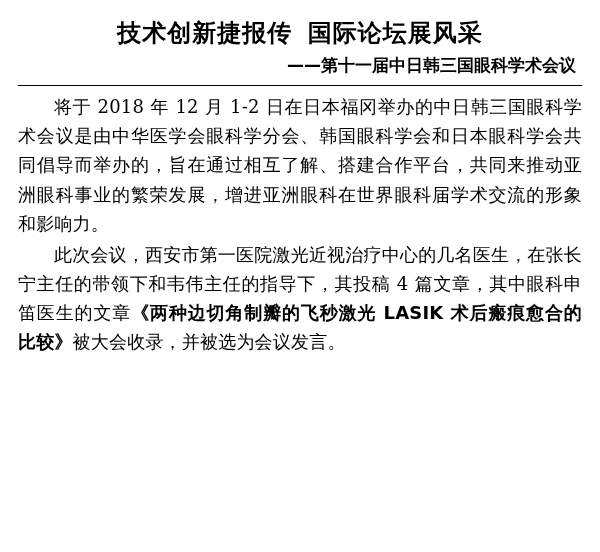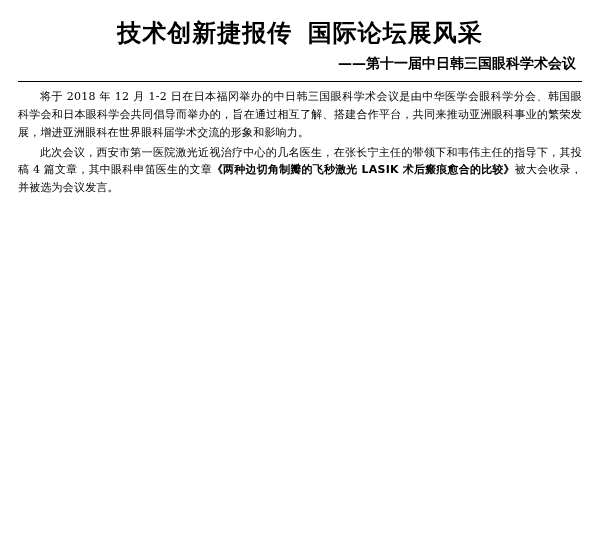--- a/index.html
+++ b/index.html
@@ -27,34 +27,34 @@
     font-size: 24px;
     text-align: center;
     letter-spacing: 1px;
     line-height: 1.25;
     margin: 4px 0 2px 0;
     white-space: pre;
   }
   .doc-subtitle {
     font-family: "DejaVu Sans", "Liberation Sans", sans-serif;
     font-weight: bold;
-    font-size: 14px;
+    font-size: 17px;
     text-align: right;
     line-height: 1.3;
     margin: 6px 6px 0 0;
     white-space: pre;
   }
   .rule {
     border: none;
     border-top: 1px solid #000;
     margin: 9px 0 6px 0;
     height: 0;
   }
   .body-text {
-    font-size: 11px;
+    font-size: 18px;
     line-height: 1.62;
     text-align: justify;
     text-justify: inter-ideograph;
     margin: 0 0 2px 0;
     text-indent: 2em;
     letter-spacing: 0.2px;
   }
   .body-text.p1 { margin-top: 4px; }
   .emph {
     font-family: "DejaVu Sans", "Liberation Sans", sans-serif;

